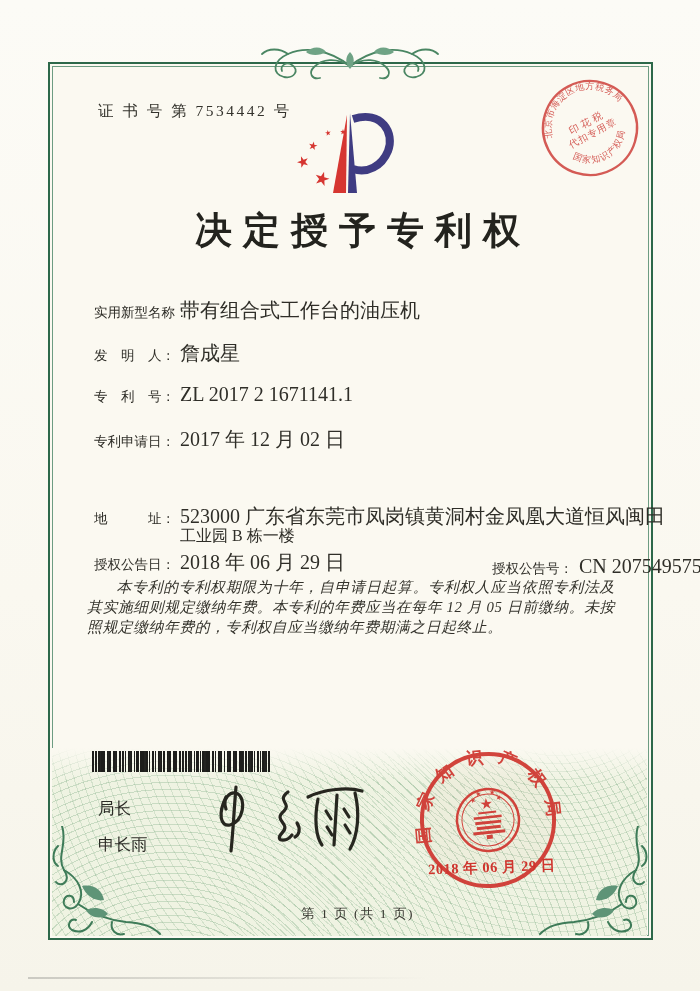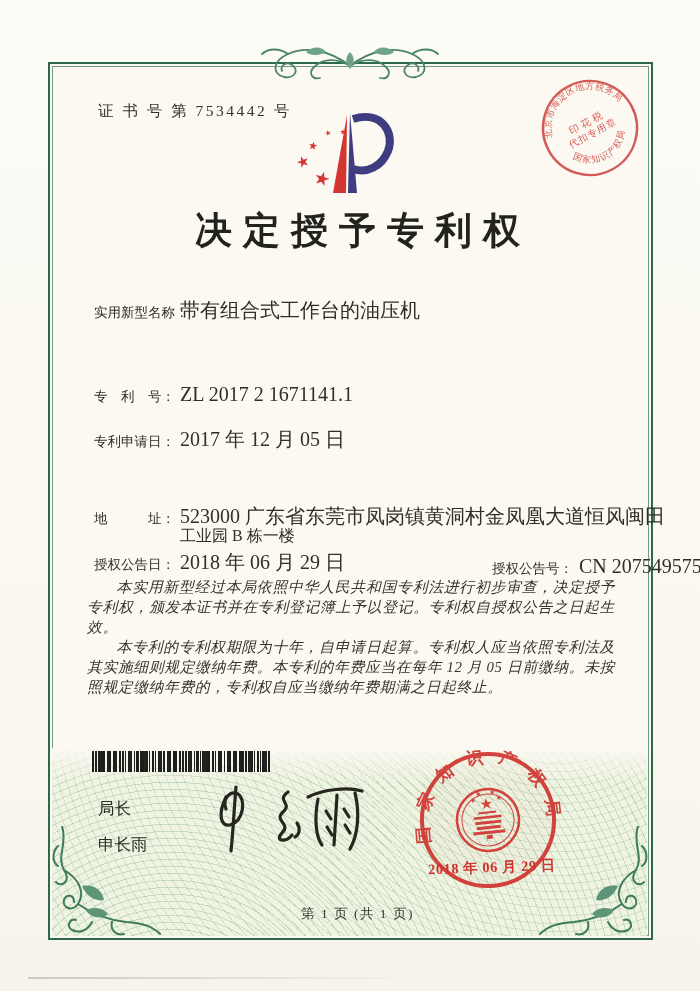--- a/index.html
+++ b/index.html
@@ -146,39 +146,41 @@
         <textPath href="#taxBot" startOffset="50%" text-anchor="middle">国家知识产权局</textPath>
       </text>
     </g>
   </svg>
 
   <div class="title">决定授予专利权</div>
 
   <div class="row" style="top:297px">
     <span class="label">实用新型名称：</span><span class="value">带有组合式工作台的油压机</span>
   </div>
+  <div class="row" style="top:340px">
+    <span class="label">发　明　人：</span><span class="value">詹成星</span>
+  </div>
   <div class="row" style="top:383px">
     <span class="label">专　利　号：</span><span class="value">ZL 2017 2 1671141.1</span>
   </div>
   <div class="row" style="top:426px">
-    <span class="label">专利申请日：</span><span class="value">2017 年 12 月 05 日</span>
+    <span class="label">专利申请日：</span><span class="value">2017 年 12 月 02 日</span>
   </div>
   <div class="row" style="top:503px">
     <span class="label">地　　　址：</span><span class="value">523000 广东省东莞市凤岗镇黄洞村金凤凰大道恒风闽田</span>
   </div>
   <div class="addr2">工业园 B 栋一楼</div>
   <div class="row" style="top:549px">
     <span class="label">授权公告日：</span><span class="value">2018 年 06 月 29 日</span>
     <span class="grant-no">
       <span class="label">授权公告号：</span><span class="value">CN 207549575 U</span>
     </span>
   </div>
 
   <div class="body-text">
-    <p>本实用新型经过本局依照中华人民共和国专利法进行初步审查，决定授予专利权，颁发本证书并在专利登记簿上予以登记。专利权自授权公告之日起生效。</p>
     <p>本专利的专利权期限为十年，自申请日起算。专利权人应当依照专利法及其实施细则规定缴纳年费。本专利的年费应当在每年 12 月 05 日前缴纳。未按照规定缴纳年费的，专利权自应当缴纳年费期满之日起终止。</p>
   </div>
 
   <div class="barcode"></div>
 
   <div class="signer-title">局长</div>
   <div class="signer-name">申长雨</div>
 
   <svg class="svg-abs" style="left:200px;top:775px" width="180" height="90" viewBox="0 0 180 90">
     <g stroke="#26261f" stroke-width="3.2" fill="none" stroke-linecap="round" stroke-linejoin="round">

